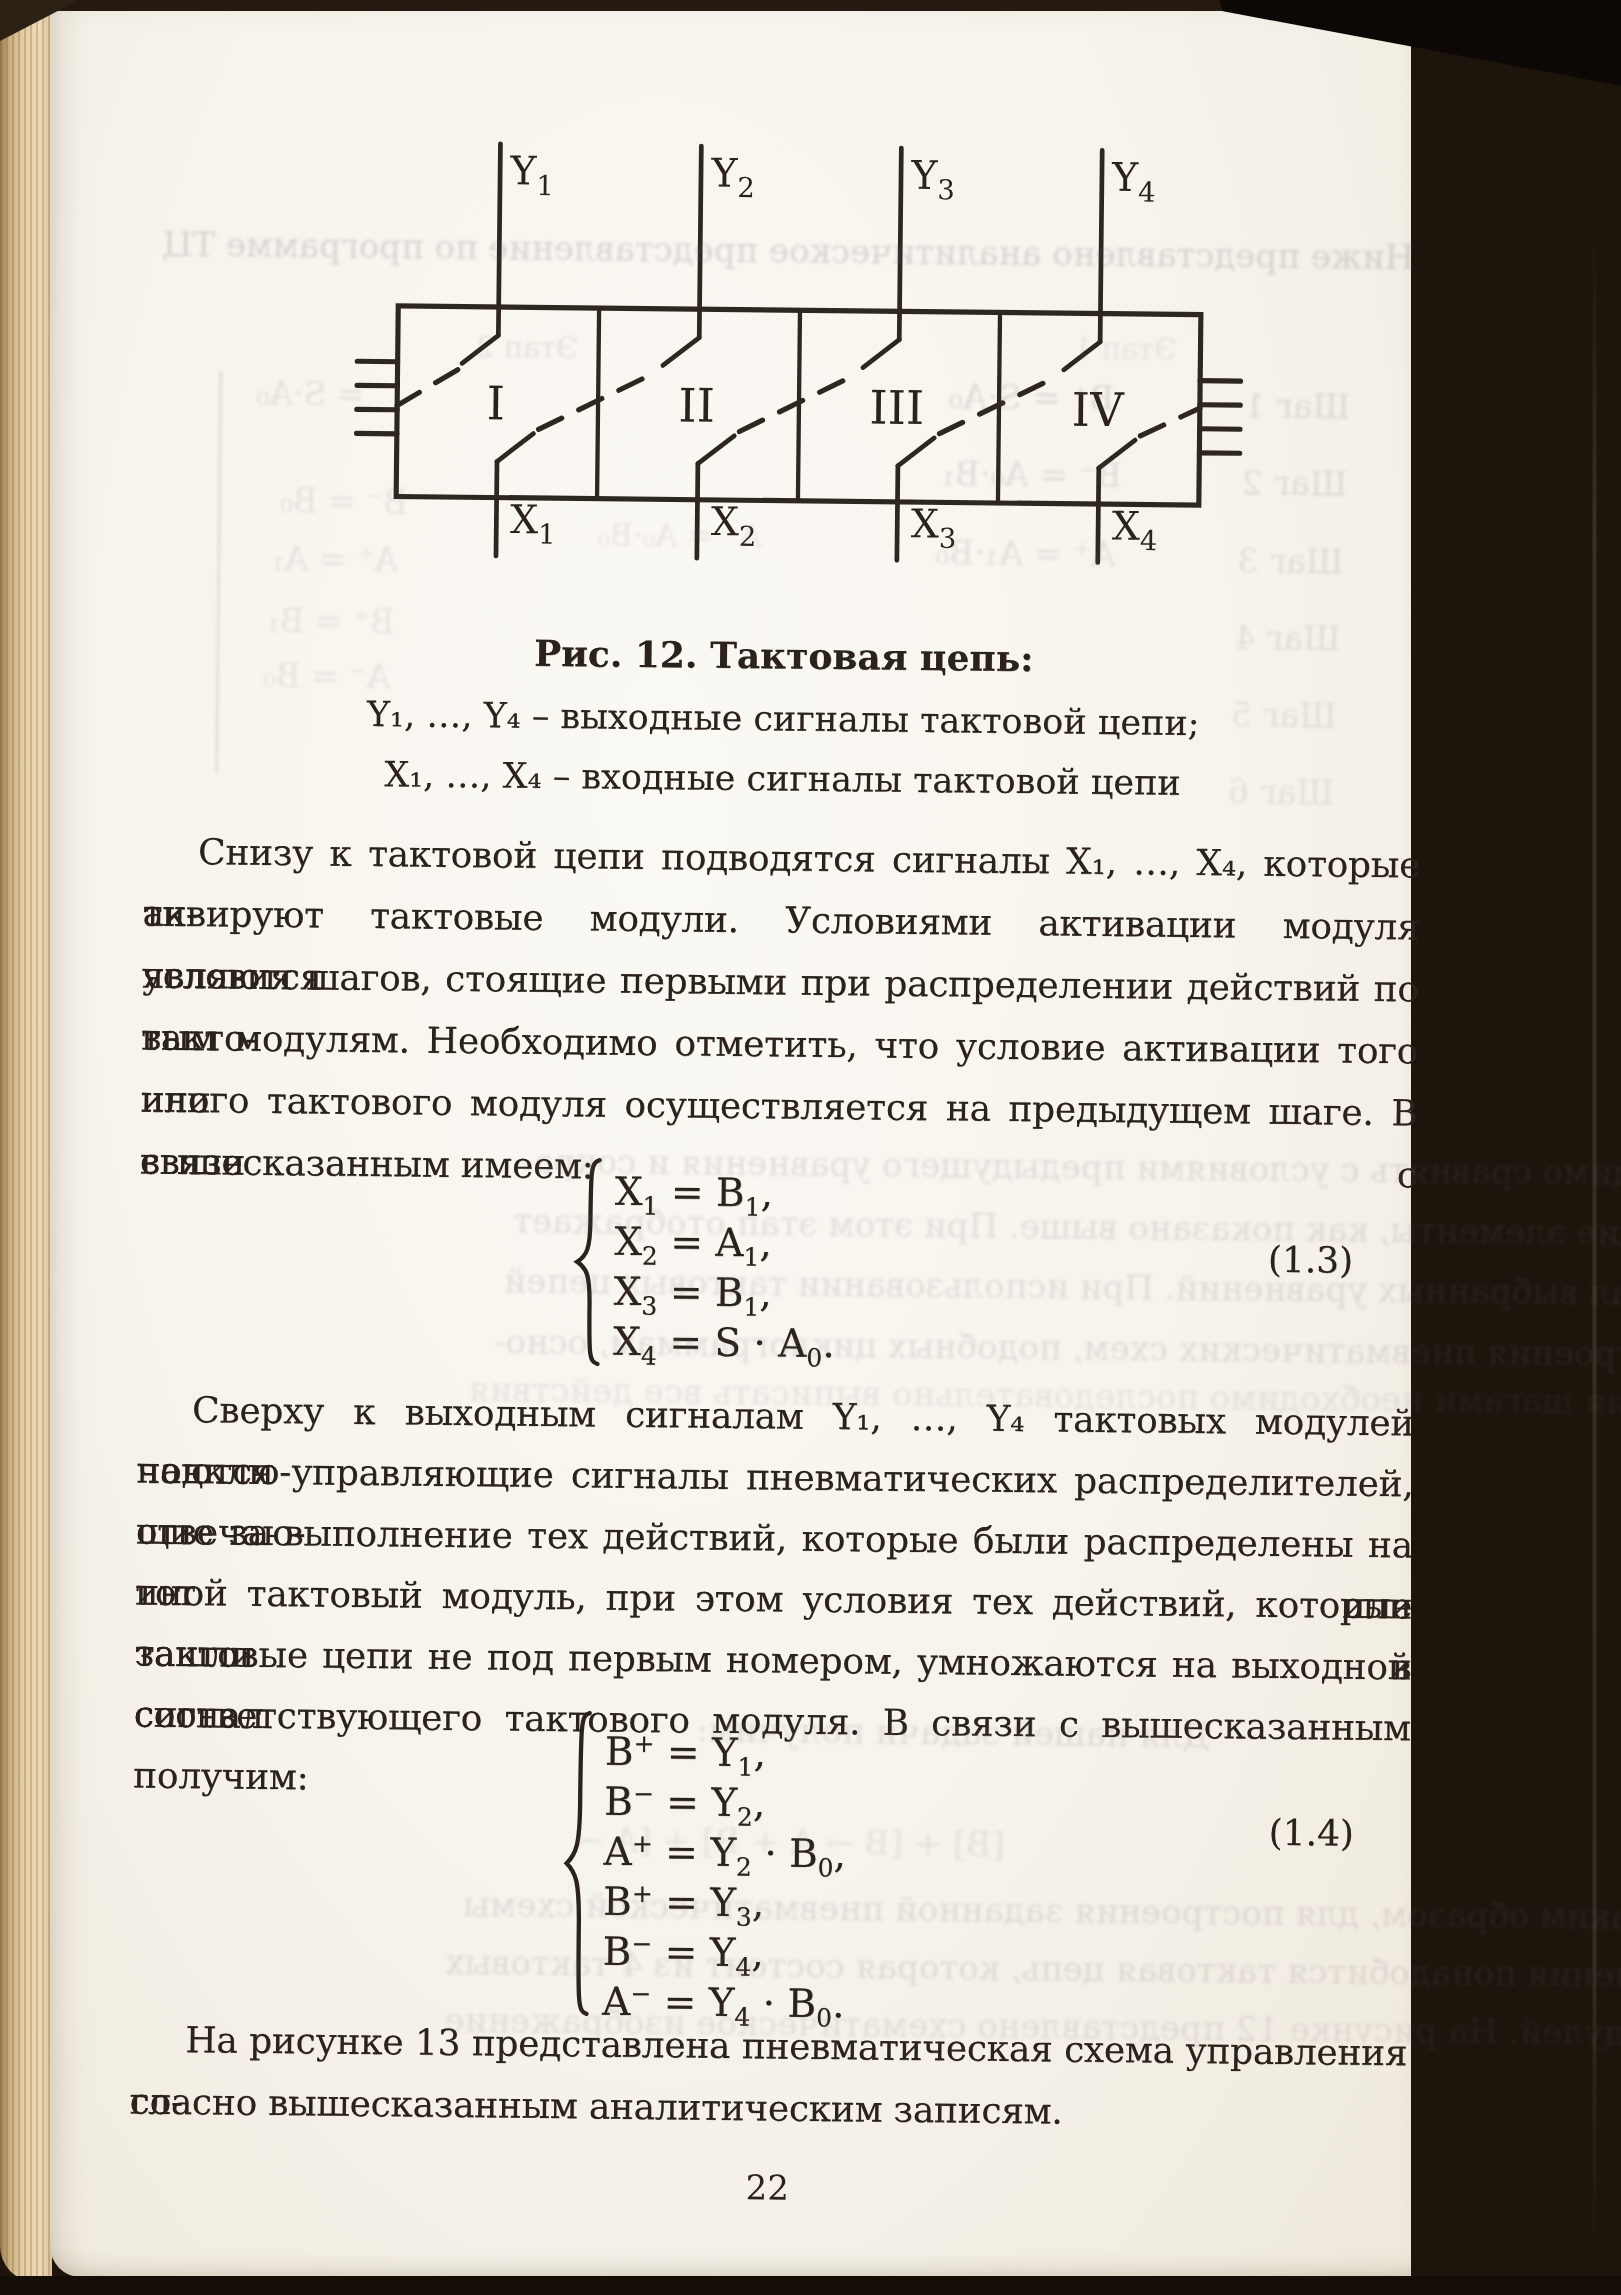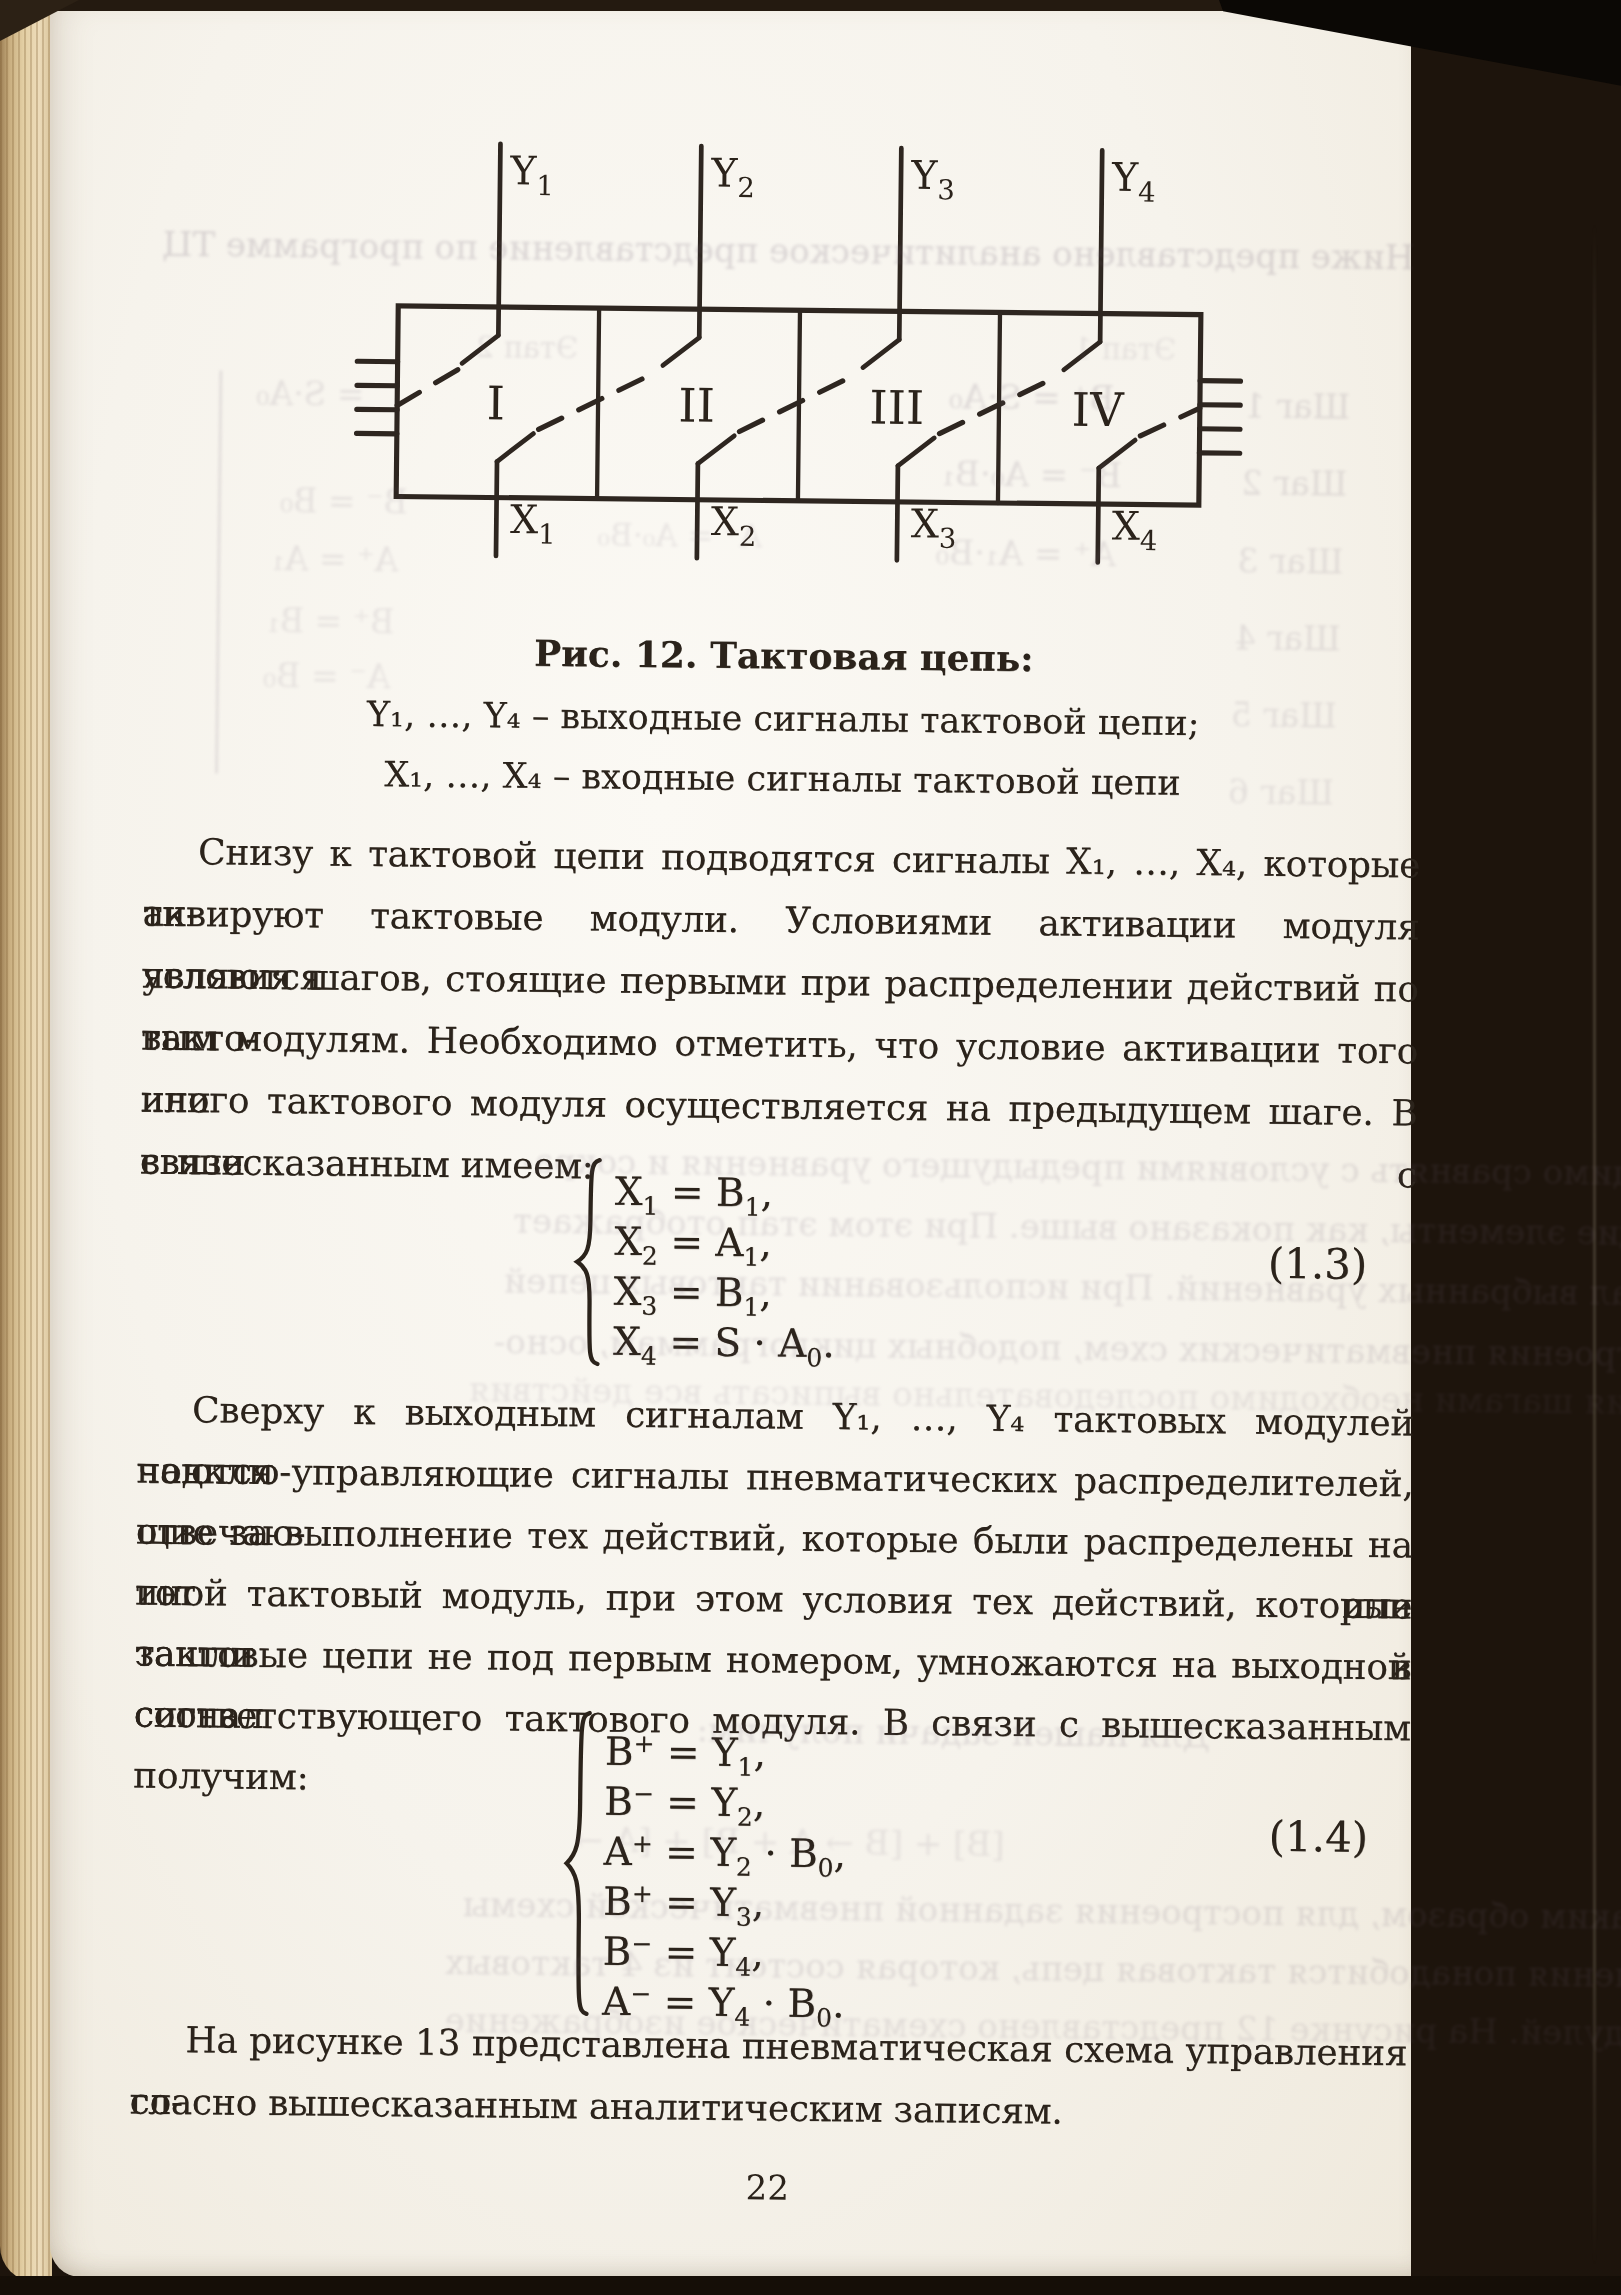--- a/index.html
+++ b/index.html
@@ -46,21 +46,21 @@
   .cap-lines{margin-top:10.3px;}
   
   .eq{position:absolute;display:flex;align-items:center;
       font-size:39px;text-shadow:0.3px 0.3px 0.7px rgba(43,35,27,.5);}
   .eq13{left:584px;top:1154px;}
   .eq14{left:580px;top:1707px;}
   .eq-rows{margin-left:10.3px;}
   .eq-row{height:50px;line-height:50px;white-space:nowrap;}
   .sb{font-size:25px;vertical-align:-9.4px;}
   .sp{font-size:25px;vertical-align:13px;}
-  .eq-label{position:absolute;font-size:42px;text-shadow:0.3px 0.3px 0.6px rgba(43,35,27,.45);}
+  .eq-label{position:absolute;font-size:36px;text-shadow:0.3px 0.3px 0.6px rgba(43,35,27,.45);}
   .lab13{left:1279px;top:1228px;}
   .lab14{left:1286px;top:1801px;}
   .page-num{position:absolute;left:150px;top:2162px;width:1277px;text-align:center;font-size:34px;}
   
   #fig-svg{position:absolute;left:326px;top:120px;}
   #fig-svg line,#fig-svg rect,#fig-svg path{stroke:#2e2620;fill:none;}
   #fig-svg text{fill:#2b231b;font-family:"DejaVu Serif",serif;}
   
   .bleed{position:absolute;white-space:nowrap;transform:scaleX(-1);
          filter:blur(1.4px);font-family:"DejaVu Serif",serif;}

